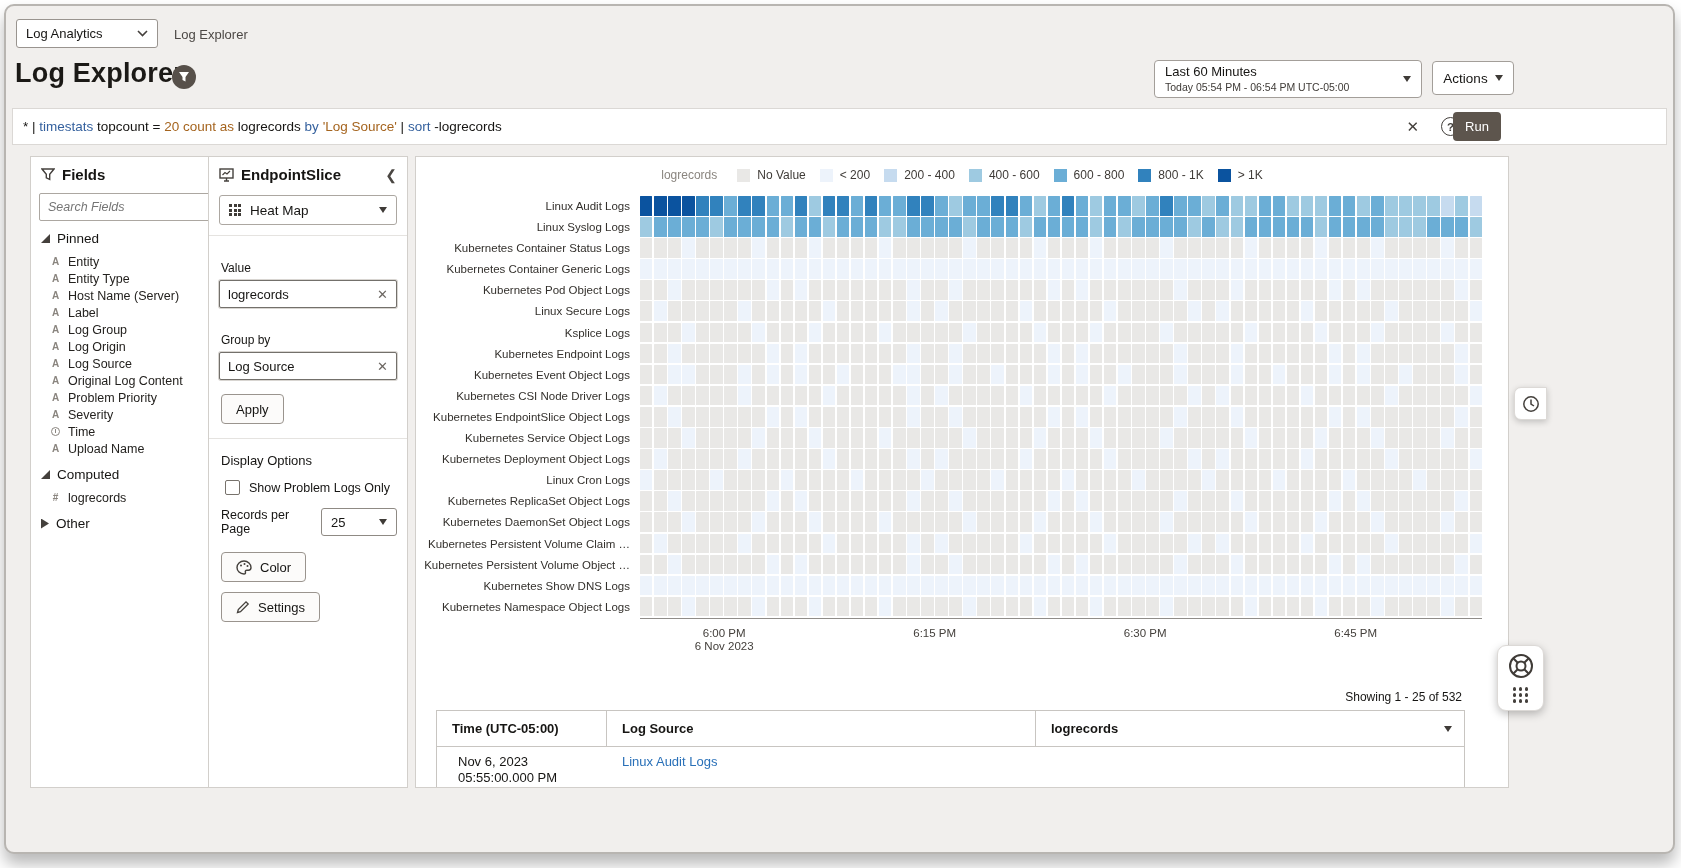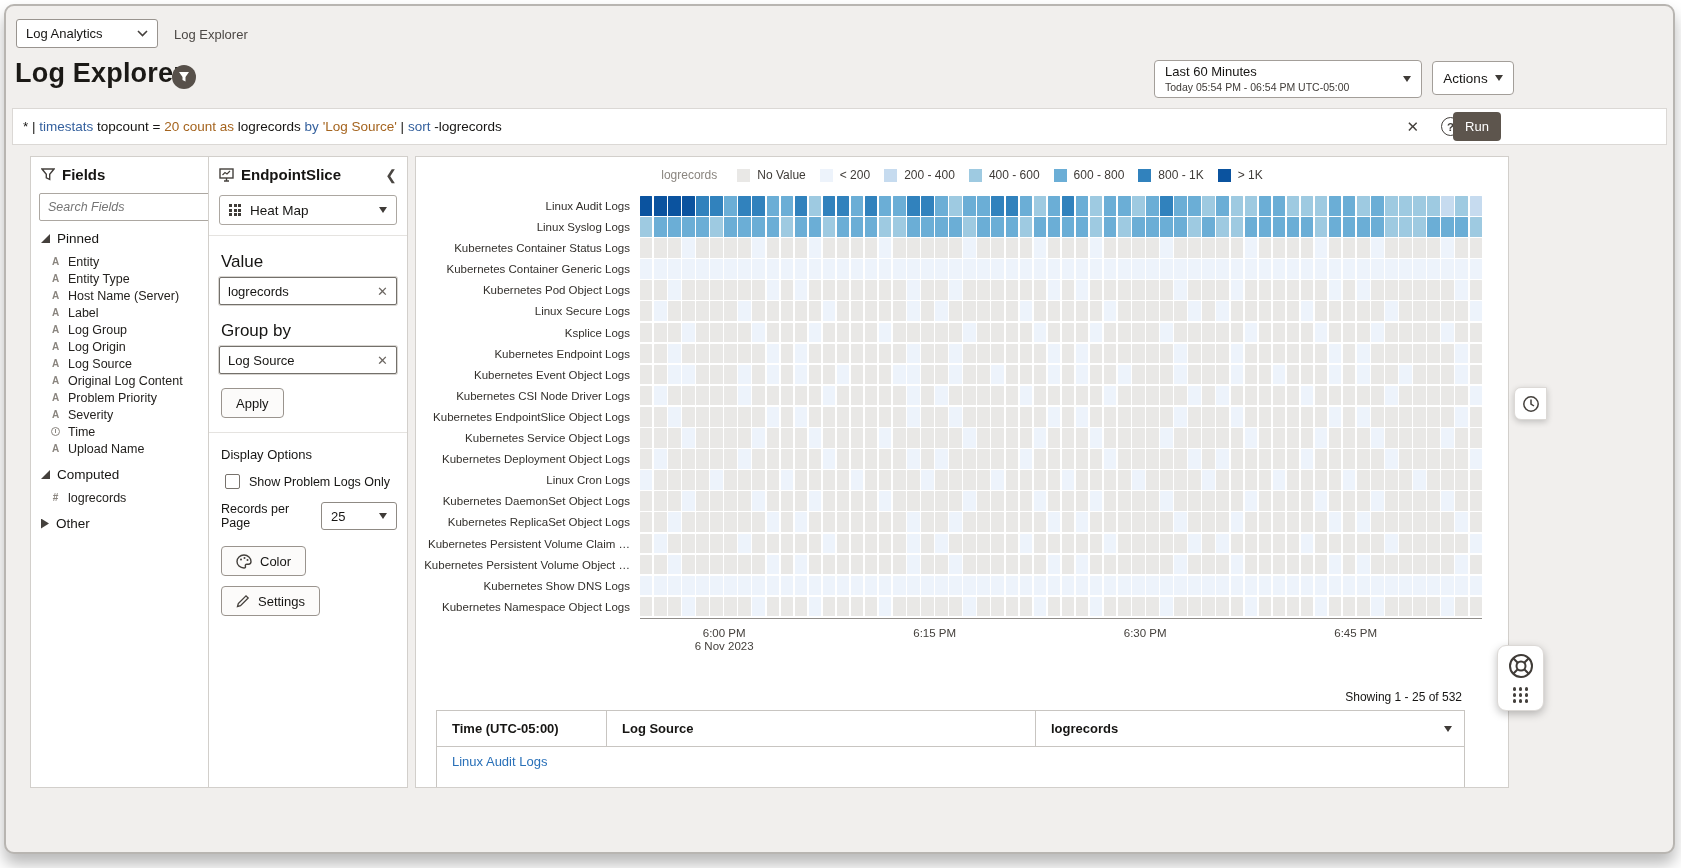--- a/index.html
+++ b/index.html
@@ -87,21 +87,21 @@
   
   .viz-type {
     margin:6px 10px 0 10px; height:30px; border:1px solid #aca7a1; border-radius:3px;
     display:flex; align-items:center; gap:9px; padding:0 9px; font-size:13.5px; cursor:pointer; background:#fff;
   }
   .grid9 { display:grid; grid-template-columns:repeat(3,3px); grid-auto-rows:3px; gap:1.5px; }
   .grid9 span { background:#3f3b37; }
   .viz-type .dd { margin-left:auto; }
   .viz-divider { border-bottom:1px solid #e5e3e0; margin-top:10px; }
   .viz-sec { padding:0 10px; }
-  .viz-label { font-size:17px; margin:16px 0 5px 2px; }
+  .viz-label { font-size:12px; margin:25px 0 5px 2px; }
   .viz-input { height:28px; border:1px solid #73706b; border-radius:2px; display:flex; align-items:center;
     padding:0 8px; font-size:13px; background:#fff; box-shadow:0 0 0 1px #d8d5d1; }
   .viz-input .clear { margin-left:auto; color:#6b6661; font-size:13px; cursor:pointer; }
   .btn {
     display:inline-flex; align-items:center; justify-content:center; gap:8px;
     height:30px; padding:0 14px; background:#fcfbfa; border:1px solid #9a948e; border-radius:4px;
     font-size:13px; cursor:pointer; color:#161513;
   }
   .apply-btn { margin:14px 0 4px 2px; }
   .display-title { font-size:13px; margin:14px 0 12px 2px; }
@@ -1328,20 +1328,85 @@
               <span style="background: rgb(233, 232, 230);"></span>
               <span style="background: rgb(233, 232, 230);"></span>
               <span style="background: rgb(237, 243, 251);"></span>
               <span style="background: rgb(233, 232, 230);"></span>
               <span style="background: rgb(233, 232, 230);"></span>
               <span style="background: rgb(233, 232, 230);"></span>
               <span style="background: rgb(233, 232, 230);"></span>
             </div>
           </div>
           <div class="hm-row">
+            <div class="hm-label">Kubernetes ReplicaSet Object Logs</div>
+            <div class="hm-cells">
+              <span style="background: rgb(233, 232, 230);"></span>
+              <span style="background: rgb(233, 232, 230);"></span>
+              <span style="background: rgb(237, 243, 251);"></span>
+              <span style="background: rgb(233, 232, 230);"></span>
+              <span style="background: rgb(233, 232, 230);"></span>
+              <span style="background: rgb(233, 232, 230);"></span>
+              <span style="background: rgb(233, 232, 230);"></span>
+              <span style="background: rgb(233, 232, 230);"></span>
+              <span style="background: rgb(233, 232, 230);"></span>
+              <span style="background: rgb(237, 243, 251);"></span>
+              <span style="background: rgb(233, 232, 230);"></span>
+              <span style="background: rgb(237, 243, 251);"></span>
+              <span style="background: rgb(233, 232, 230);"></span>
+              <span style="background: rgb(233, 232, 230);"></span>
+              <span style="background: rgb(233, 232, 230);"></span>
+              <span style="background: rgb(233, 232, 230);"></span>
+              <span style="background: rgb(233, 232, 230);"></span>
+              <span style="background: rgb(233, 232, 230);"></span>
+              <span style="background: rgb(233, 232, 230);"></span>
+              <span style="background: rgb(237, 243, 251);"></span>
+              <span style="background: rgb(233, 232, 230);"></span>
+              <span style="background: rgb(233, 232, 230);"></span>
+              <span style="background: rgb(237, 243, 251);"></span>
+              <span style="background: rgb(233, 232, 230);"></span>
+              <span style="background: rgb(233, 232, 230);"></span>
+              <span style="background: rgb(233, 232, 230);"></span>
+              <span style="background: rgb(233, 232, 230);"></span>
+              <span style="background: rgb(233, 232, 230);"></span>
+              <span style="background: rgb(233, 232, 230);"></span>
+              <span style="background: rgb(237, 243, 251);"></span>
+              <span style="background: rgb(233, 232, 230);"></span>
+              <span style="background: rgb(237, 243, 251);"></span>
+              <span style="background: rgb(233, 232, 230);"></span>
+              <span style="background: rgb(233, 232, 230);"></span>
+              <span style="background: rgb(233, 232, 230);"></span>
+              <span style="background: rgb(233, 232, 230);"></span>
+              <span style="background: rgb(233, 232, 230);"></span>
+              <span style="background: rgb(233, 232, 230);"></span>
+              <span style="background: rgb(237, 243, 251);"></span>
+              <span style="background: rgb(233, 232, 230);"></span>
+              <span style="background: rgb(233, 232, 230);"></span>
+              <span style="background: rgb(233, 232, 230);"></span>
+              <span style="background: rgb(237, 243, 251);"></span>
+              <span style="background: rgb(233, 232, 230);"></span>
+              <span style="background: rgb(233, 232, 230);"></span>
+              <span style="background: rgb(233, 232, 230);"></span>
+              <span style="background: rgb(233, 232, 230);"></span>
+              <span style="background: rgb(233, 232, 230);"></span>
+              <span style="background: rgb(233, 232, 230);"></span>
+              <span style="background: rgb(237, 243, 251);"></span>
+              <span style="background: rgb(233, 232, 230);"></span>
+              <span style="background: rgb(237, 243, 251);"></span>
+              <span style="background: rgb(233, 232, 230);"></span>
+              <span style="background: rgb(233, 232, 230);"></span>
+              <span style="background: rgb(233, 232, 230);"></span>
+              <span style="background: rgb(233, 232, 230);"></span>
+              <span style="background: rgb(233, 232, 230);"></span>
+              <span style="background: rgb(233, 232, 230);"></span>
+              <span style="background: rgb(237, 243, 251);"></span>
+              <span style="background: rgb(233, 232, 230);"></span>
+            </div>
+          </div>
+          <div class="hm-row">
             <div class="hm-label">Kubernetes DaemonSet Object Logs</div>
             <div class="hm-cells">
               <span style="background: rgb(233, 232, 230);"></span>
               <span style="background: rgb(233, 232, 230);"></span>
               <span style="background: rgb(233, 232, 230);"></span>
               <span style="background: rgb(237, 243, 251);"></span>
               <span style="background: rgb(233, 232, 230);"></span>
               <span style="background: rgb(233, 232, 230);"></span>
               <span style="background: rgb(233, 232, 230);"></span>
               <span style="background: rgb(233, 232, 230);"></span>
@@ -1389,85 +1454,20 @@
               <span style="background: rgb(233, 232, 230);"></span>
               <span style="background: rgb(233, 232, 230);"></span>
               <span style="background: rgb(233, 232, 230);"></span>
               <span style="background: rgb(237, 243, 251);"></span>
               <span style="background: rgb(233, 232, 230);"></span>
               <span style="background: rgb(233, 232, 230);"></span>
               <span style="background: rgb(233, 232, 230);"></span>
               <span style="background: rgb(233, 232, 230);"></span>
               <span style="background: rgb(237, 243, 251);"></span>
               <span style="background: rgb(233, 232, 230);"></span>
-              <span style="background: rgb(233, 232, 230);"></span>
-            </div>
-          </div>
-          <div class="hm-row">
-            <div class="hm-label">Kubernetes ReplicaSet Object Logs</div>
-            <div class="hm-cells">
-              <span style="background: rgb(233, 232, 230);"></span>
-              <span style="background: rgb(233, 232, 230);"></span>
-              <span style="background: rgb(237, 243, 251);"></span>
-              <span style="background: rgb(233, 232, 230);"></span>
-              <span style="background: rgb(233, 232, 230);"></span>
-              <span style="background: rgb(233, 232, 230);"></span>
-              <span style="background: rgb(233, 232, 230);"></span>
-              <span style="background: rgb(233, 232, 230);"></span>
-              <span style="background: rgb(233, 232, 230);"></span>
-              <span style="background: rgb(237, 243, 251);"></span>
-              <span style="background: rgb(233, 232, 230);"></span>
-              <span style="background: rgb(237, 243, 251);"></span>
-              <span style="background: rgb(233, 232, 230);"></span>
-              <span style="background: rgb(233, 232, 230);"></span>
-              <span style="background: rgb(233, 232, 230);"></span>
-              <span style="background: rgb(233, 232, 230);"></span>
-              <span style="background: rgb(233, 232, 230);"></span>
-              <span style="background: rgb(233, 232, 230);"></span>
-              <span style="background: rgb(233, 232, 230);"></span>
-              <span style="background: rgb(237, 243, 251);"></span>
-              <span style="background: rgb(233, 232, 230);"></span>
-              <span style="background: rgb(233, 232, 230);"></span>
-              <span style="background: rgb(237, 243, 251);"></span>
-              <span style="background: rgb(233, 232, 230);"></span>
-              <span style="background: rgb(233, 232, 230);"></span>
-              <span style="background: rgb(233, 232, 230);"></span>
-              <span style="background: rgb(233, 232, 230);"></span>
-              <span style="background: rgb(233, 232, 230);"></span>
-              <span style="background: rgb(233, 232, 230);"></span>
-              <span style="background: rgb(237, 243, 251);"></span>
-              <span style="background: rgb(233, 232, 230);"></span>
-              <span style="background: rgb(237, 243, 251);"></span>
-              <span style="background: rgb(233, 232, 230);"></span>
-              <span style="background: rgb(233, 232, 230);"></span>
-              <span style="background: rgb(233, 232, 230);"></span>
-              <span style="background: rgb(233, 232, 230);"></span>
-              <span style="background: rgb(233, 232, 230);"></span>
-              <span style="background: rgb(233, 232, 230);"></span>
-              <span style="background: rgb(237, 243, 251);"></span>
-              <span style="background: rgb(233, 232, 230);"></span>
-              <span style="background: rgb(233, 232, 230);"></span>
-              <span style="background: rgb(233, 232, 230);"></span>
-              <span style="background: rgb(237, 243, 251);"></span>
-              <span style="background: rgb(233, 232, 230);"></span>
-              <span style="background: rgb(233, 232, 230);"></span>
-              <span style="background: rgb(233, 232, 230);"></span>
-              <span style="background: rgb(233, 232, 230);"></span>
-              <span style="background: rgb(233, 232, 230);"></span>
-              <span style="background: rgb(233, 232, 230);"></span>
-              <span style="background: rgb(237, 243, 251);"></span>
-              <span style="background: rgb(233, 232, 230);"></span>
-              <span style="background: rgb(237, 243, 251);"></span>
-              <span style="background: rgb(233, 232, 230);"></span>
-              <span style="background: rgb(233, 232, 230);"></span>
-              <span style="background: rgb(233, 232, 230);"></span>
-              <span style="background: rgb(233, 232, 230);"></span>
-              <span style="background: rgb(233, 232, 230);"></span>
-              <span style="background: rgb(233, 232, 230);"></span>
-              <span style="background: rgb(237, 243, 251);"></span>
               <span style="background: rgb(233, 232, 230);"></span>
             </div>
           </div>
           <div class="hm-row">
             <div class="hm-label">Kubernetes Persistent Volume Claim …</div>
             <div class="hm-cells">
               <span style="background: rgb(233, 232, 230);"></span>
               <span style="background: rgb(237, 243, 251);"></span>
               <span style="background: rgb(233, 232, 230);"></span>
               <span style="background: rgb(233, 232, 230);"></span>
@@ -1744,20 +1744,24 @@
           <div class="t-hcell c1">
             <span>Log Source</span>
           </div>
           <div class="t-hcell c2">
             <span>logrecords</span>
             <span class="dd sort-dd"></span>
           </div>
         </div>
       <div id="t-body">
           <div class="t-row">
+            <div class="t-cell c0 t-time">
+              <div>Nov 6, 2023</div>
+              <div>05:55:00.000 PM</div>
+            </div>
             <div class="t-cell c1"><span class="t-link">Linux Audit Logs</span></div>
           </div>
         </div>
     </div>
   </div>
 
   <div class="fab-history">
     <span>
       <svg width="20" height="20" viewBox="0 0 20 20">
         <circle cx="10" cy="10" r="7.2" fill="none" stroke="#44403c" stroke-width="1.5"></circle>

